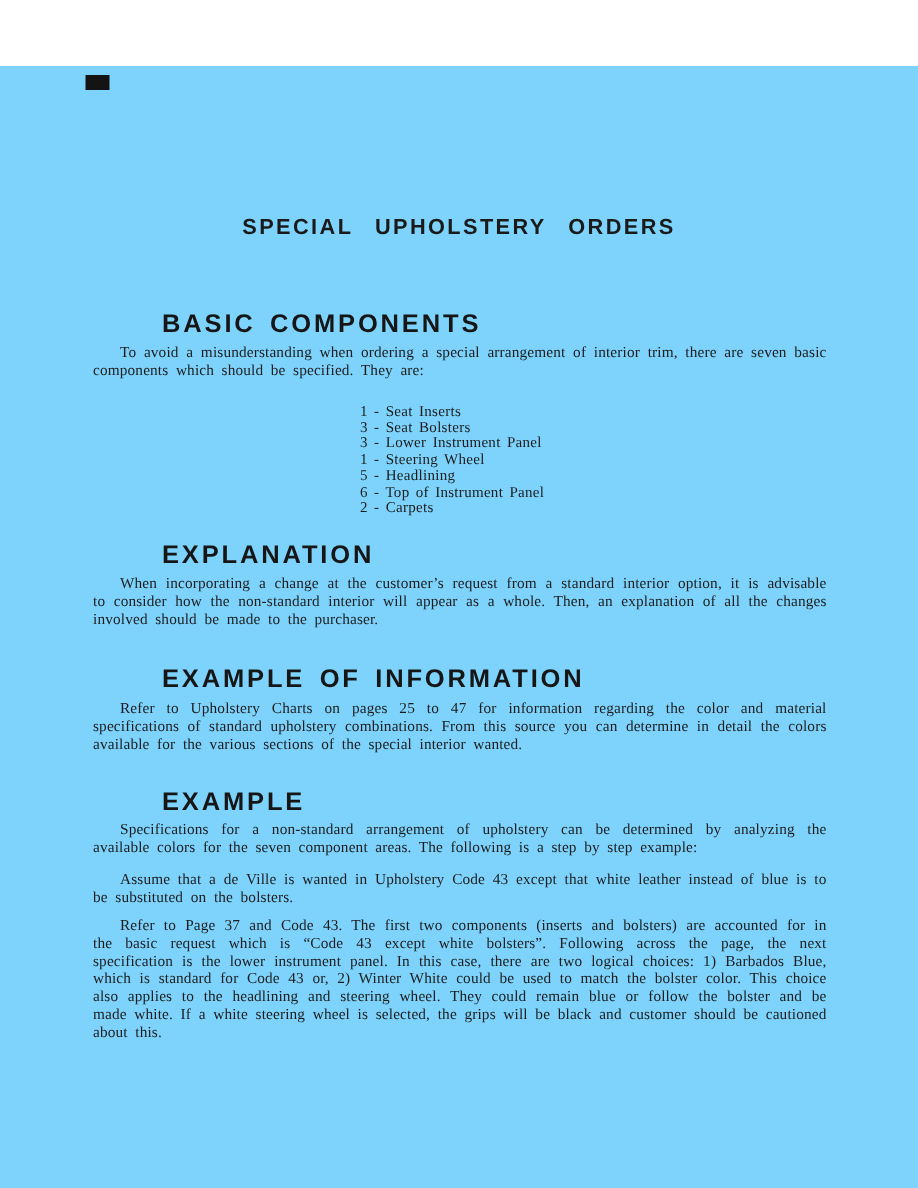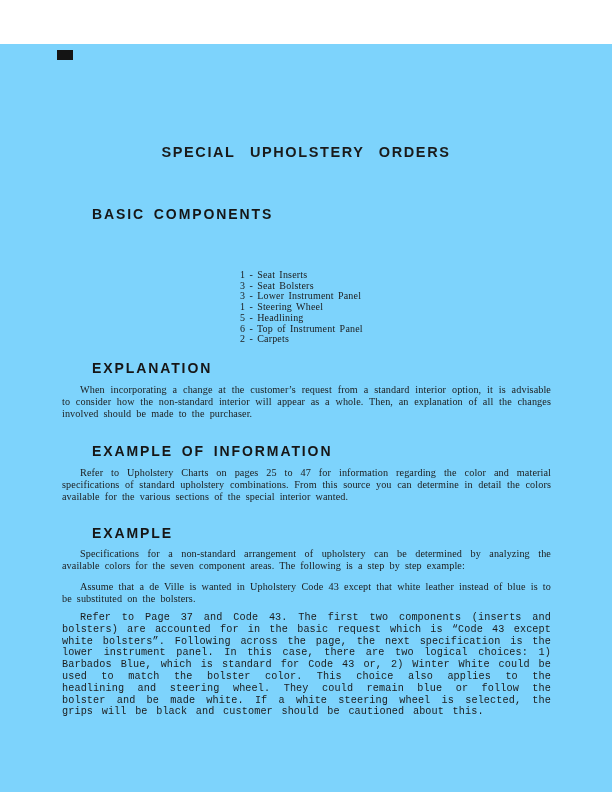--- a/index.html
+++ b/index.html
@@ -29,24 +29,24 @@
     text-align: center;
     font-family: "Liberation Sans", sans-serif;
     font-weight: bold;
     font-size: 14.5px;
     letter-spacing: 1.6px;
     word-spacing: 9px;
     color: #1a1a1a;
   }
   .sec-heading {
     position: absolute;
-    left: 50px;
+    left: 66px;
     font-family: "Liberation Sans", sans-serif;
     font-weight: bold;
-    font-size: 14px;
+    font-size: 17px;
     letter-spacing: 1.9px;
     word-spacing: 3px;
     color: #161616;
     white-space: nowrap;
     padding-left: 42px;
   }
   .para {
     position: absolute;
     left: 62px;
     right: 61px;
@@ -80,34 +80,35 @@
   }
   .h-basic { top: 162px; }
   .h-explanation { top: 316px; }
   .h-source { top: 399px; }
   .h-example { top: 481px; }
   .p-intro { top: 186px; }
   .p-explanation { top: 340px; }
   .p-source { top: 423px; }
   .p-ex1 { top: 504px; }
   .p-ex2 { top: 537px; }
-  .p-ex3 { top: 568px; font-family: Liberation Mono, monospace; }
+  .p-ex3 { top: 568px; }
   .p-ex4 { top: 651px; }
 </style>
 </head>
 <body>
 
 <div class="page">
 
   <div class="scan-mark"></div>
 
   <div class="doc-title">SPECIAL UPHOLSTERY ORDERS</div>
 
   <div class="sec-heading h-basic">BASIC COMPONENTS</div>
 
+  <div class="para p-intro">To avoid a misunderstanding when ordering a special arrangement of interior trim, there are seven basic components which should be specified.  They are:</div>
 
   <div class="component-list">
     <div>1 - Seat Inserts</div>
     <div>3 - Seat Bolsters</div>
     <div>3 - Lower Instrument Panel</div>
     <div>1 - Steering Wheel</div>
     <div>5 - Headlining</div>
     <div>6 - Top of Instrument Panel</div>
     <div>2 - Carpets</div>
   </div>

